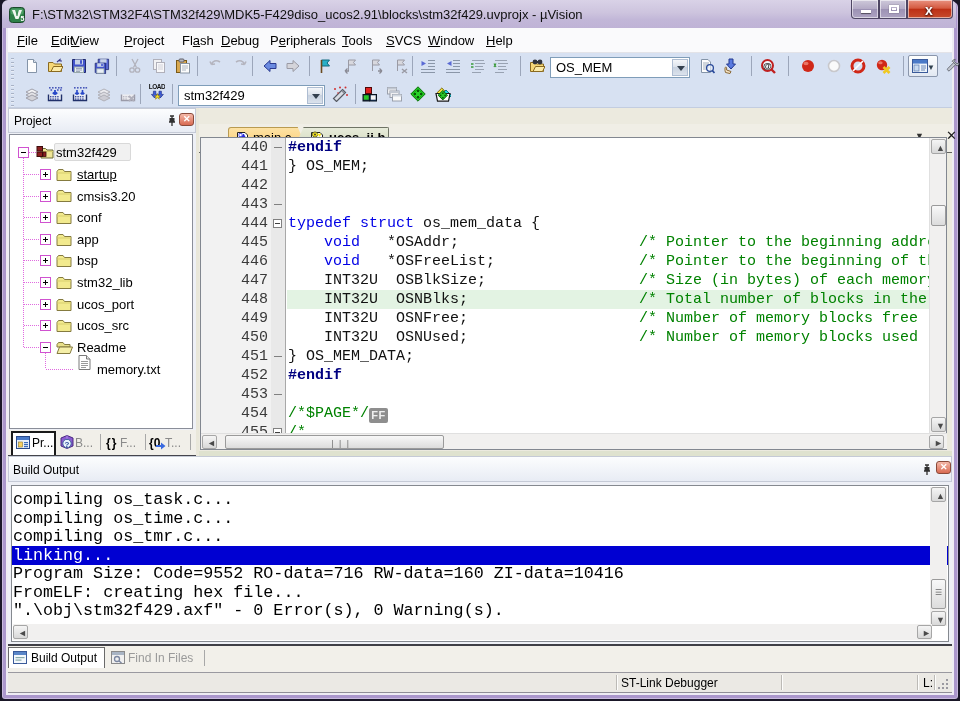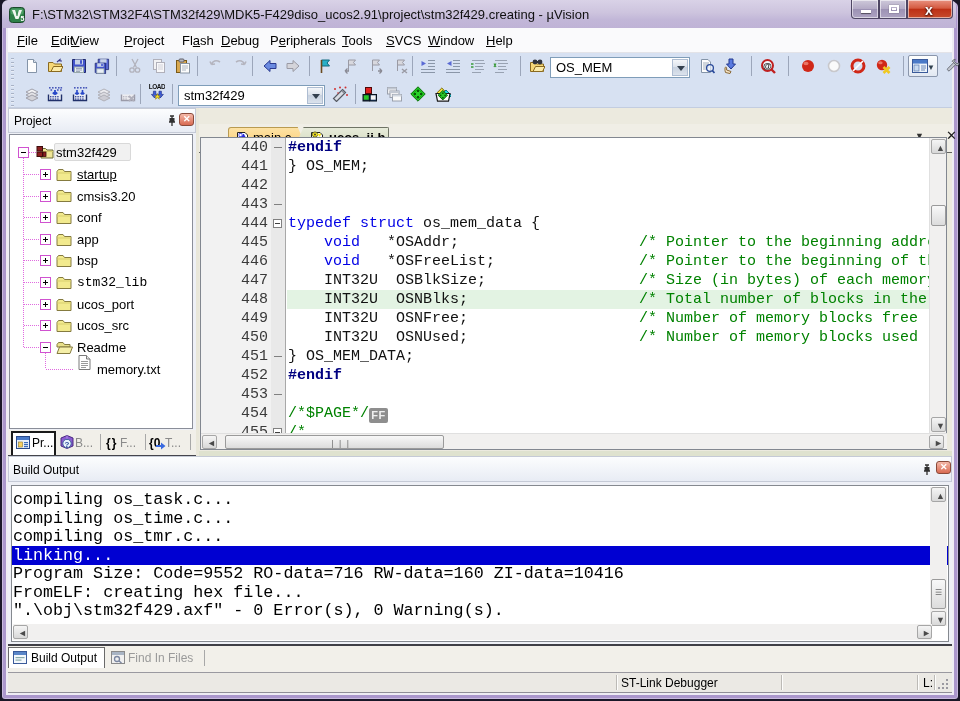--- a/index.html
+++ b/index.html
@@ -122,21 +122,21 @@
 <div id="rstrip"></div>
 <div id="bstrip"></div>
 <div id="titlebar">
   <svg id="appicon" width="16" height="16" viewBox="0 0 16 16">
       <rect x="0.5" y="0.5" width="15" height="15" rx="3" fill="#2e8048" stroke="#1a4a2a"></rect>
       <rect x="1.5" y="1.5" width="13" height="6" rx="2.5" fill="#58a870" opacity="0.7"></rect>
       <path d="M3 3 L6 3 L8 9 L10 3 L13 3 L9.5 12 L6.5 12 Z" fill="#f0f6f0"></path>
       <path d="M8 4.5 L8 9" stroke="#2e8048" stroke-width="1"></path>
       <text x="11.5" y="14" font-size="7" font-weight="bold" fill="#fff" font-family="Liberation Sans">5</text>
     </svg>
-  <div id="title">F:\STM32\STM32F4\STM32f429\MDK5-F429diso_ucos2.91\project\stm32f429.creating - µVision</div>
+  <div id="title">F:\STM32\STM32F4\STM32f429\MDK5-F429diso_ucos2.91\blocks\stm32f429.uvprojx - µVision</div>
   <div class="capbtn" id="btnmin">
       <span style="position:absolute; left:9px; top:10px; width:10px; height:3px; background:#fff; box-shadow:0 1px 1px rgba(0,0,0,0.5);"></span>
     </div>
   <div class="capbtn" id="btnmax">
       <span style="position:absolute; left:9px; top:5px; width:10px; height:8px; border:2px solid #fff; box-shadow:0 0 1px rgba(0,0,0,0.5);"></span>
       <span style="position:absolute; left:12px; top:8px; width:4px; height:2px; background:#fff;"></span>
     </div>
   <div class="capbtn" id="btnclose">
       <span style="position:absolute; left:17px; top:2px; font-size:14px; font-weight:bold; color:#fff; text-shadow:0 1px 2px rgba(0,0,0,0.7), 0 0 2px rgba(60,0,0,0.8); font-family:'Liberation Sans';">x</span>
     </div>
@@ -577,21 +577,21 @@
         <rect x="3" y="10" width="7" height="1" fill="#9a9a9a"></rect>
           <rect x="3" y="12" width="5" height="1" fill="#9a9a9a"></rect>
       </svg>
       <div id="rootsel" style="position:absolute; left:44px; top:8px; width:77px; height:18px; background:#f1f1f1; border:1px solid #d9d9d9; border-radius:2px;"></div>
       <div class="trow" style="left:46px; top:10px;">stm32f429</div>
       <div class="trow" style="left:67px; top:32px;text-decoration:underline;">startup</div>
       <div class="trow" style="left:67px; top:54px;">cmsis3.20</div>
       <div class="trow" style="left:67px; top:75px;">conf</div>
       <div class="trow" style="left:67px; top:97px;">app</div>
       <div class="trow" style="left:67px; top:118px;">bsp</div>
-      <div class="trow" style="left:67px; top:140px;font-family:Liberation Mono, monospace;">stm32_lib</div>
+      <div class="trow" style="left:67px; top:140px;">stm32_lib</div>
       <div class="trow" style="left:67px; top:162px;text-align:center;">ucos_port</div>
       <div class="trow" style="left:67px; top:183px;">ucos_src</div>
       <div class="trow" style="left:67px; top:205px;">Readme</div>
       <div class="trow" style="left:87px; top:227px;">memory.txt</div>
     </div>
     <div id="projtabs">
       <div style="position:absolute; left:3px; top:1px; width:45px; height:24px; background:#fff; border:2px solid #1a1a1a; border-bottom:none;"></div>
       <svg class="ticn" style="left:8px; top:6px" width="14" height="13" viewBox="0 0 14 13">
         <rect x="0.5" y="0.5" width="13" height="12" fill="#e8f0fa" stroke="#2a4a8a"></rect>
         <rect x="1" y="1" width="12" height="3" fill="#4a7ac8"></rect>

